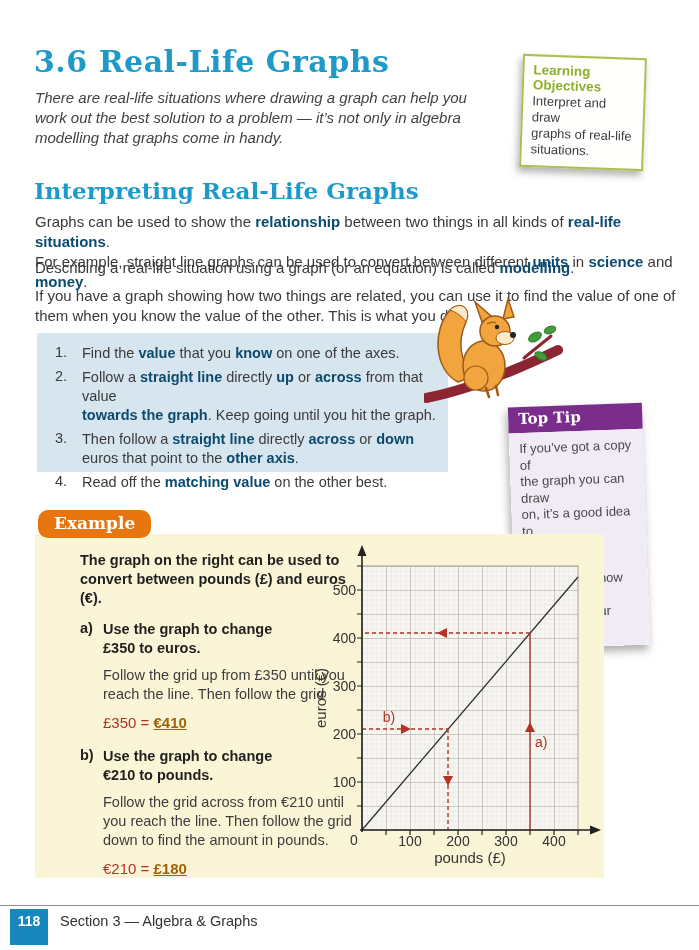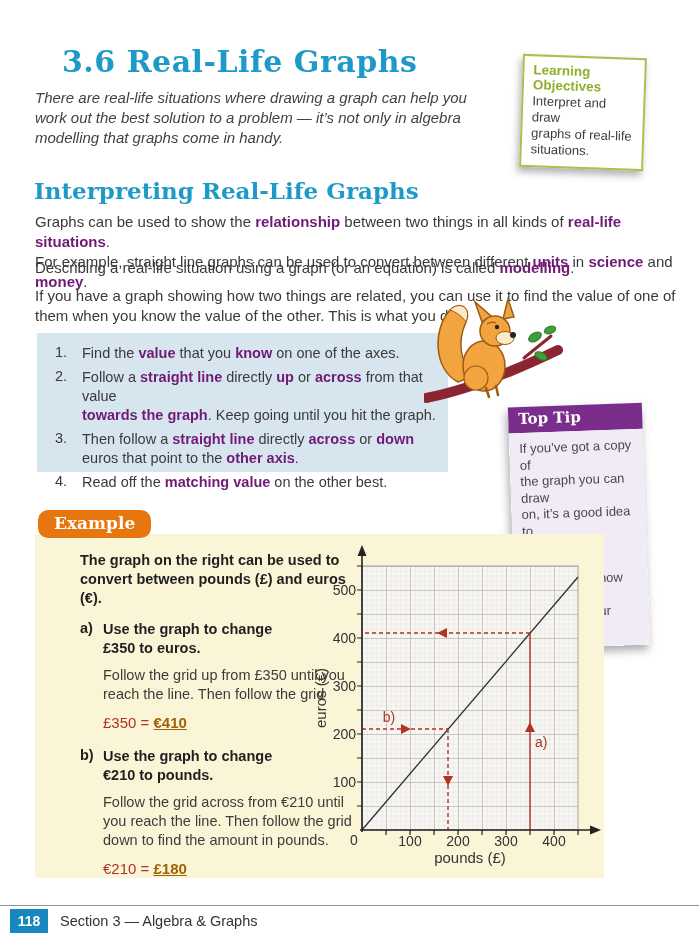--- a/index.html
+++ b/index.html
@@ -4,28 +4,28 @@
 <style>
   * { margin:0; padding:0; box-sizing:border-box; }
   html,body { background:#ffffff; }
   .page {
     position:relative; width:699px; height:950px; background:#ffffff;
     font-family:"Liberation Sans", sans-serif; color:#3a3a3a; overflow:hidden;
   }
   .slab { font-family:"DejaVu Serif", serif; font-weight:bold; }
   .abs { position:absolute; }
 
-  .h1 { left:34px; top:44px; font-size:30px; color:#1e9ac8; letter-spacing:0.5px;margin-left:28px; }
+  .h1 { left:34px; top:44px; font-size:30px; color:#1e9ac8; letter-spacing:0.5px; }
   .intro { left:35px; top:88px; width:450px; font-size:15px; font-style:italic; color:#424242; }
   .intro .ln { line-height:20px; }
   .h2 { left:34px; top:177px; font-size:23px; color:#1e9ac8; }
 
   .para { left:35px; width:650px; font-size:15px; color:#3a3a3a; }
   .para .ln { line-height:20px; }
-  .para b, .steps b, .ex b { color:#701a75; }
+  .para b, .steps b, .ex b { color:#0c4a6e; }
   .p1 { top:212px; } .p2 { top:258px; } .p3 { top:286px; }
 
   .lo-box {
     left:521px; top:56px; width:124px; background:#fffffd;
     border:2px solid #a9c152; padding:6px 9px 8px 9px;
     transform:rotate(2deg); box-shadow:-2px 5px 7px rgba(90,90,90,.45);
   }
   .lo-title { font-size:13.5px; font-weight:bold; color:#8fb02f; margin-bottom:1px; }
   .lo-body { font-size:13px; color:#3c3c3c; }
   .lo-body .ln { line-height:16px; }
@@ -53,21 +53,21 @@
   .part-body { margin-left:23px; margin-top:8px; color:#3c3c3c; }
   .result { margin-left:23px; margin-top:9px; font-size:15px; color:#b23325; }
   .result b { color:#a16207;text-decoration:underline; }
 
   .graph-svg { left:310px; top:540px; }
   .gt { font-family:"Liberation Sans", sans-serif; font-size:14px; fill:#333; }
   .gaxis-label { font-family:"Liberation Sans", sans-serif; font-size:15px; fill:#333; }
   .gred { font-family:"Liberation Sans", sans-serif; font-size:14px; fill:#b23325; }
 
   .footer-line { left:0; top:905px; width:699px; height:1px; background:#909090; }
-  .footer-num { left:10px; top:909px; width:38px; height:24px; background:#1787bd; color:#fff;
+  .footer-num { left:10px; top:909px; width:38px; height:36px; background:#1787bd; color:#fff;
                 font-size:14px; font-weight:bold; text-align:center; line-height:24px; }
   .footer-text { left:60px; top:913px; font-size:14.5px; color:#333; }
 </style>
 </head>
 <body>
 
 <div class="page">
 
   <div class="abs h1 slab">3.6 Real-Life Graphs</div>
 

